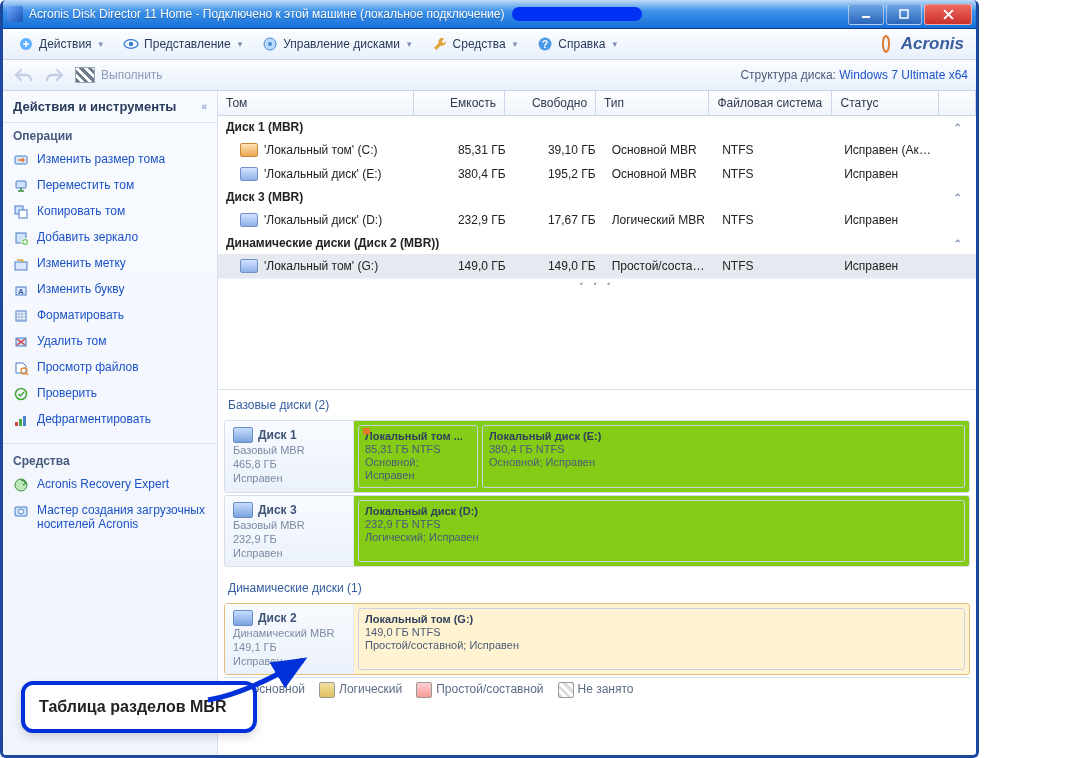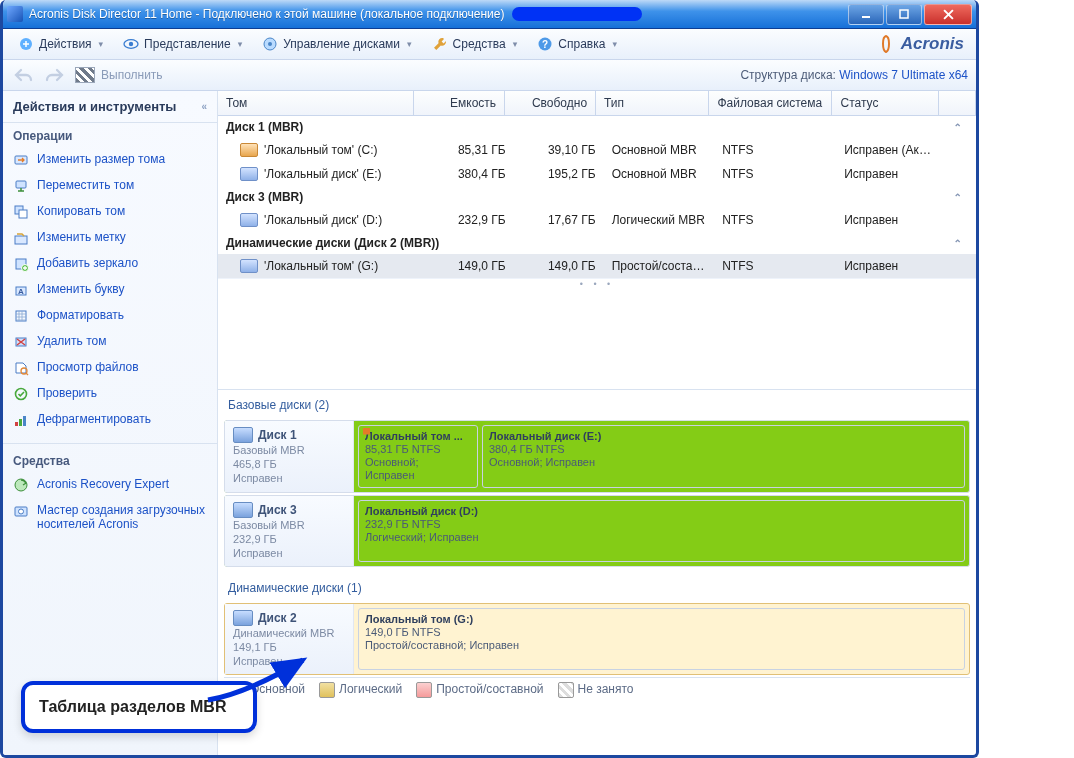--- a/index.html
+++ b/index.html
@@ -256,35 +256,35 @@
               <svg width="16" height="16">
                 <rect x="2" y="2" width="8" height="8" fill="#cfe3ff" stroke="#4a7dc5"></rect>
                 <rect x="6" y="6" width="8" height="8" fill="#fff" stroke="#4a7dc5"></rect>
               </svg>
             </span>
             <span>Копировать том</span>
           </div>
           <div class="sb-item">
             <span class="ico">
               <svg width="16" height="16">
-                <rect x="2" y="6" width="12" height="8" fill="#d9e8ff" stroke="#4a7dc5"></rect>
-                <path d="M4 4h5l2 2" fill="none" stroke="#d7a437" stroke-width="1.5"></path>
-              </svg>
-            </span>
-            <span>Изменить метку</span>
-          </div>
-          <div class="sb-item">
-            <span class="ico">
-              <svg width="16" height="16">
                 <rect x="3" y="3" width="10" height="10" fill="#cfe3ff" stroke="#4a7dc5"></rect>
                 <circle cx="12" cy="12" r="3.5" fill="#5cbf4f" stroke="#fff"></circle>
                 <path d="M12 10v4M10 12h4" stroke="#fff" stroke-width="1.3"></path>
               </svg>
             </span>
             <span>Добавить зеркало</span>
+          </div>
+          <div class="sb-item">
+            <span class="ico">
+              <svg width="16" height="16">
+                <rect x="2" y="6" width="12" height="8" fill="#d9e8ff" stroke="#4a7dc5"></rect>
+                <path d="M4 4h5l2 2" fill="none" stroke="#d7a437" stroke-width="1.5"></path>
+              </svg>
+            </span>
+            <span>Изменить метку</span>
           </div>
           <div class="sb-item">
             <span class="ico">
               <svg width="16" height="16">
                 <rect x="3" y="5" width="10" height="8" fill="#d9e8ff" stroke="#4a7dc5"></rect>
                 <text x="8" y="12" text-anchor="middle" font-size="8" fill="#3a5da0" font-weight="bold">A</text>
               </svg>
             </span>
             <span>Изменить букву</span>
           </div>

